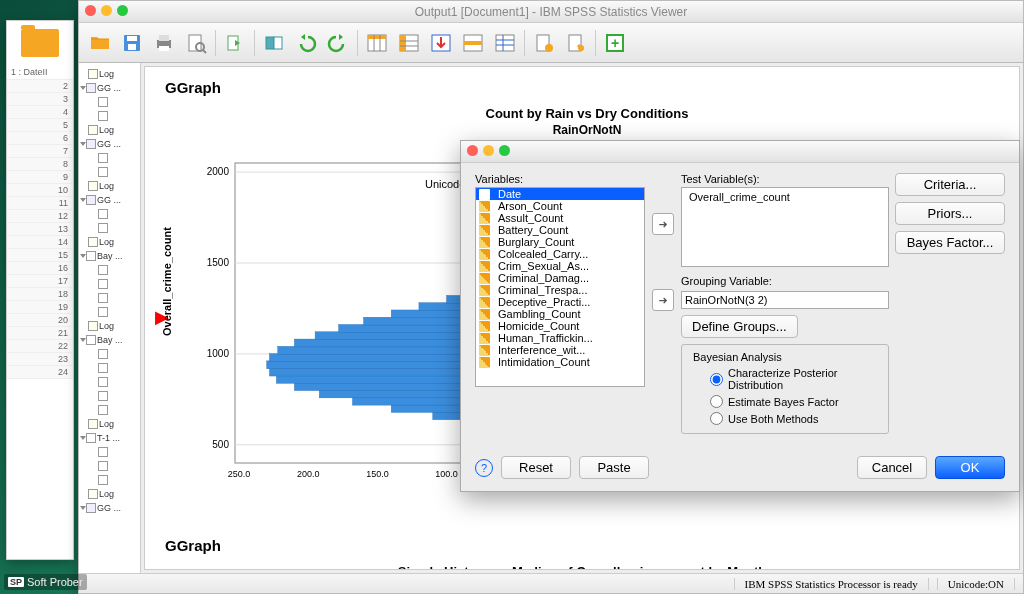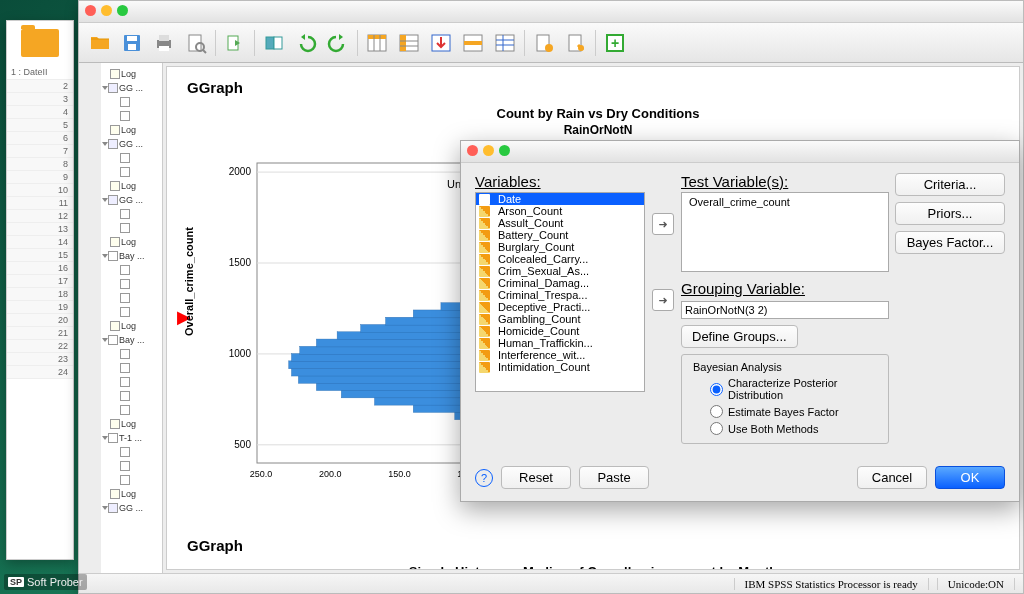--- a/index.html
+++ b/index.html
@@ -14,42 +14,42 @@
 .main-window { left: 78px; top: 0; width: 946px; height: 594px; background: #ededed; }
 .title-bar { height: 22px; background: linear-gradient(#fafafa,#e2e2e2); display:flex; align-items:center; justify-content:center; font-size: 12px; color: #888; border-bottom:1px solid #ccc; position:relative; }
 .traffic { position:absolute; left:6px; top:4px; display:flex; gap:5px; }
 .traffic span { width:11px; height:11px; border-radius:50%; display:block; }
 .tr-r{background:#ff5f57;} .tr-y{background:#ffbd2e;} .tr-g{background:#28c940;}
 .toolbar { height: 40px; background: linear-gradient(#fafafa,#e6e6e6); border-bottom:1px solid #bbb; display:flex; align-items:center; padding:0 6px; gap:2px; }
 .toolbar .tb-btn { width:30px; height:30px; display:flex; align-items:center; justify-content:center; border-radius:3px; }
 .tb-btn svg { width:24px; height:24px; }
 .divv { width:1px; height:26px; background:#ccc; margin:0 2px;}
 .main-body { display:flex; height: calc(100% - 62px - 20px); }
-.outline { width: 62px; background:#fff; border-right:1px solid #ccc; overflow:hidden; padding-top:4px;margin-left:22px;}
+.outline { width: 62px; background:#fff; border-right:1px solid #ccc; overflow:hidden; padding-top:4px;}
 .outline-item { display:flex; align-items:center; gap:1px; font-size:9px; color:#333; padding:1px 2px; height:14px; white-space:nowrap;}
 .outline-item .tri { width:0;height:0;border-left:4px solid #888;border-top:3px solid transparent;border-bottom:3px solid transparent; }
 .outline-item .tri.open{ transform:rotate(90deg);}
 .outline-item .ico { width:10px; height:10px; background:#fff; border:1px solid #999; font-size:6px; display:flex;align-items:center;justify-content:center;}
 .outline-item .ico.log { background:#ffe;}
 .outline-item .ico.gg { background:#eef;}
 .content-area { flex:1; background:#fff; margin:3px; border:1px solid #ccc; overflow:hidden; position:relative;}
 .content-inner { padding: 12px 20px; }
 .ggraph-hdr { font-size:15px; font-weight:bold; margin-bottom:10px; }
 .chart-box { margin-left:10px; }
 .chart-title { text-align:center; font-weight:bold; font-size:13px; }
 .chart-sub { text-align:center; font-weight:bold; font-size:12px; margin-top:2px;}
 .chart-label-norain { position:absolute; left: 250px; top: 72px; font-size:11px; font-weight:500;}
 .chart-svg { margin-top: 6px; }
 .ylabel-rot { position:absolute; left:-14px; top: 230px; transform: rotate(-90deg); transform-origin:left top; font-size:11px; font-weight:bold; }
 .red-arrow { position:absolute; left: -20px; top: 200px; color:red; font-size:18px;}
 .ggraph2 { margin-top: 30px; }
 .dialog { position:absolute; left: 460px; top: 140px; width: 560px; background: #ececec; border:1px solid #aaa; box-shadow:0 8px 24px rgba(0,0,0,0.35);}
 .dialog .title-bar { font-size:12px; color:#555;}
 .dialog-body { padding: 10px 14px 12px 14px; display:grid; grid-template-columns: 170px 24px 1fr 110px; grid-template-rows:auto auto auto auto; gap:6px 6px; align-items:start;}
-.dlg-label { font-size:15px; margin-bottom:2px;text-decoration:underline; }
+.dlg-label { font-size:11px; margin-bottom:2px; }
 .listbox { background:#fff; border:1px solid #aaa; height:200px; overflow:auto; font-size:11px; }
 .listbox .li { display:flex; align-items:center; gap:8px; padding:0 3px; }
 .listbox .li.sel { background:#0a60ff; color:#fff; }
 .listbox .li .ruler { width:11px; height:11px; background:linear-gradient(45deg,#f5d76e 50%,#f39c12 50%); border-radius:1px; flex-shrink:0;}
 .listbox .li.sel .ruler { background:#fff;}
 .arrow-btn { width:22px; height:22px; background:#fff; border:1px solid #aaa; border-radius:3px; display:flex;align-items:center;justify-content:center; font-size:11px; color:#555; margin-top:40px;}
 .test-var-box { background:#fff; border:1px solid #aaa; height:80px; font-size:11px; padding:2px;}
 .test-var-box .li { display:flex; align-items:center; gap:3px; padding:1px 2px;}
 .group-row { display:flex; align-items:center; gap:4px; margin-top:4px;}
 .group-input { flex:1; background:#fff; border:1px solid #aaa; height:18px; font-size:11px; padding:1px 3px;}
@@ -101,20 +101,21 @@
     </div>
 </div>
 
 <div class="main-window window">
   <div class="title-bar">
     <div class="traffic">
       <span class="tr-r"></span>
       <span class="tr-y"></span>
       <span class="tr-g"></span>
     </div>
+    <span>Output1 [Document1] - IBM SPSS Statistics Viewer</span>
   </div>
 
   <div class="toolbar">
     <div class="tb-btn">
         <svg viewBox="0 0 24 24">
           <path fill="#f5a623" d="M3 6h6l2 2h10v10H3z"></path>
           <path fill="#fff" d="M3 8h18" stroke="#e59400"></path>
         </svg>
       </div>
     <div class="tb-btn">

